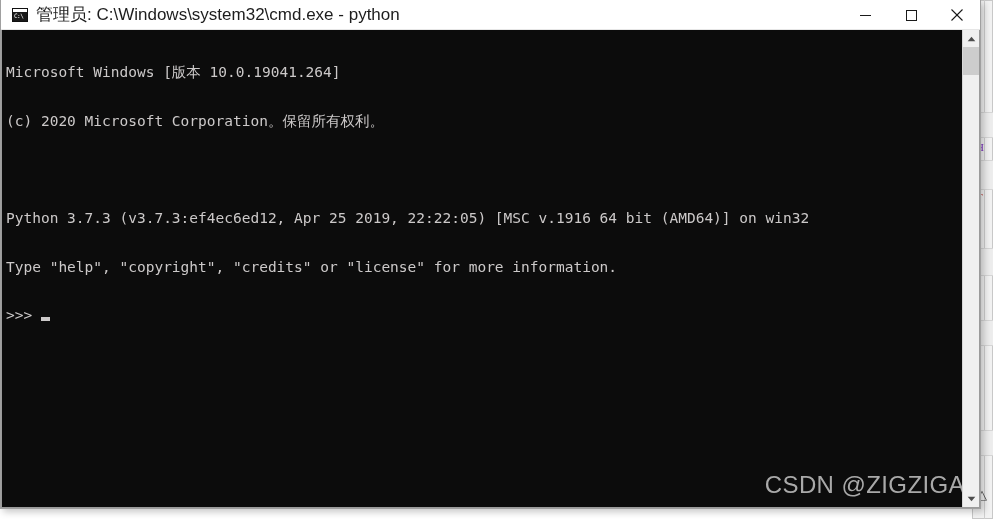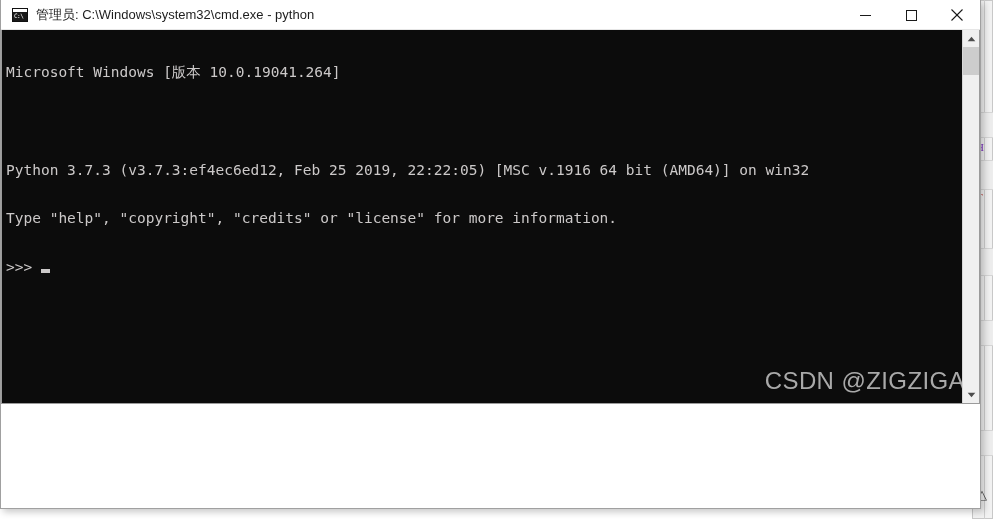--- a/index.html
+++ b/index.html
@@ -95,21 +95,21 @@
     position: absolute;
     left: 1px;
     top: 3px;
     font-family: "DejaVu Sans Mono", monospace;
     font-size: 6px;
     line-height: 8px;
     color: #ffffff;
     letter-spacing: -0.5px;
   }
   #titlebar-text {
-    font-size: 13px;
+    font-size: 17px;
     color: #1d1d1d;
     white-space: nowrap;
     font-family: "Liberation Sans", "DejaVu Sans", sans-serif;
     text-align: right;
   }
   #window-controls {
     position: absolute;
     right: 0;
     top: 0;
     height: 30px;
@@ -123,21 +123,21 @@
     justify-content: center;
     background: transparent;
     border: none;
     padding: 0;
   }
   .win-btn svg { display: block; }
 
   
   #console-area {
     position: relative;
-    height: 374px;
+    height: 478px;
     background: #0c0c0c;
     border: 1px solid #9b9b9b;
     border-top: none;
     box-sizing: border-box;
     overflow: hidden;
   }
   #console-text {
     position: absolute;
     left: 4px;
     top: 2px;
@@ -248,22 +248,23 @@
           <line x1="11.5" y1="0.5" x2="0.5" y2="11.5" stroke="#1a1a1a" stroke-width="1.1"></line>
         </svg>
       </button>
     </div>
   </div>
 
   <div id="console-area">
 
     <div id="console-text">
       <div class="line">Microsoft Windows [版本 10.0.19041.264]</div>
+      <div class="line">(c) 2020 Microsoft Corporation。保留所有权利。</div>
       <div class="line"></div>
-      <div class="line">Python 3.7.3 (v3.7.3:ef4ec6ed12, Feb 25 2019, 22:22:05) [MSC v.1916 64 bit (AMD64)] on win32</div>
+      <div class="line">Python 3.7.3 (v3.7.3:ef4ec6ed12, Apr 25 2019, 22:22:05) [MSC v.1916 64 bit (AMD64)] on win32</div>
       <div class="line">Type "help", "copyright", "credits" or "license" for more information.</div>
       <div class="line"><span>&gt;&gt;&gt;</span><span id="cursor"></span></div>
     </div>
 
     <div id="watermark">CSDN @ZIGZIGA</div>
 
     <div id="console-scrollbar">
       <div class="sb-arrow up">
         <svg width="9" height="6" viewBox="0 0 9 6" aria-hidden="true">
           <path d="M4.5 0.8 L8.3 5.2 L0.7 5.2 Z" fill="#4d4d4d"></path>

